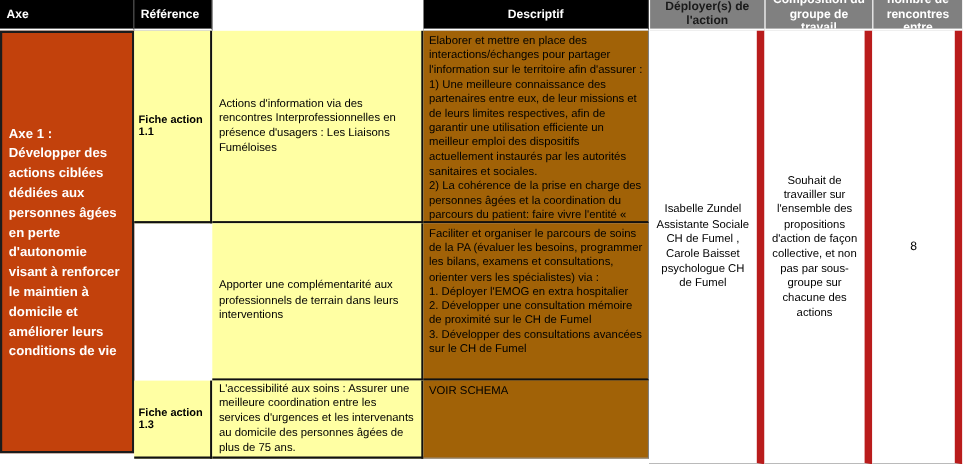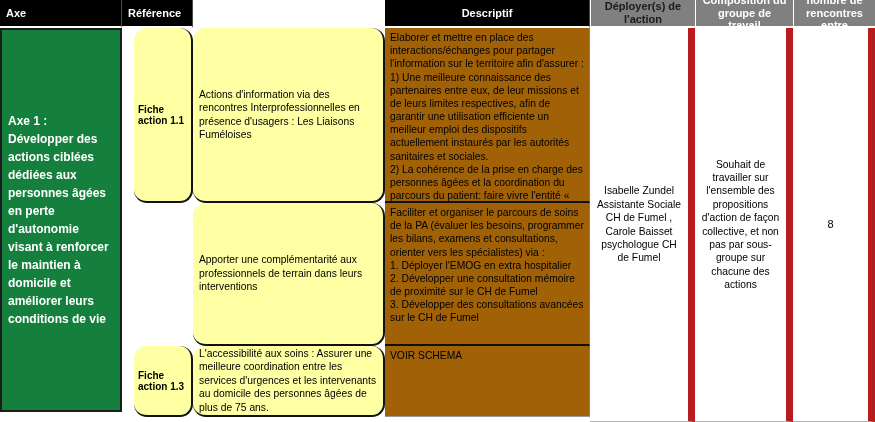--- a/index.html
+++ b/index.html
@@ -20,30 +20,30 @@
   .hdr-gray{background:#808080;color:#ffffff;border-left:1px solid #ffffff;border-bottom:2px solid #ffffff;}
   .hdr-left{justify-content:flex-start;padding:0 4px 0 6px;}
   .hdr-center{justify-content:center;text-align:center;padding:0 6px;}
   .hdr-darktext{color:#1a1a1a;}
   .c1{grid-column:1}.c2{grid-column:2}.c3{grid-column:3}.c4{grid-column:4}
   .c5{grid-column:5}.c6{grid-column:6}.c7{grid-column:7}
   .r1{grid-row:1}.r2{grid-row:2}.r3{grid-row:3}.r4{grid-row:4}
   
   .axe{
     grid-column:1;grid-row:2/5;
-    background:#15803d;color:#ffffff;
+    background:#c2410c;color:#ffffff;
     border:2px solid #1c1c1c;
     margin-bottom:5px;
     display:flex;align-items:center;
     font-weight:bold;font-size:12px;line-height:1.5;
     padding:6px 8px 6px 6px;
   }
   
-  .yellow{background:#FFFFA3;border-right:2px solid #111111;border-bottom:2px solid #111111;border-radius:13px;}
-  .ref{display:flex;align-items:center;font-weight:bold;font-size:10px;padding:3px 2px 3px 4px;margin-left:12px;}
+  .yellow{background:#FFFFA3;border-right:2px solid #111111;border-bottom:2px solid #111111;}
+  .ref{display:flex;align-items:center;font-weight:bold;font-size:10px;padding:3px 2px 3px 4px;}
   .act{display:flex;align-items:center;font-size:10.3px;line-height:1.3;padding:4px 6px;}
   
   .desc{
     background:#a16207;border-right:1px solid #808080;border-bottom:2px solid #111111;
     font-size:10.3px;line-height:1.28;padding:3px 5px;
     display:flex;
   }
   .desc span{white-space:pre-line;}
   .desc-top{align-items:flex-start;}
   .desc-mid{}

